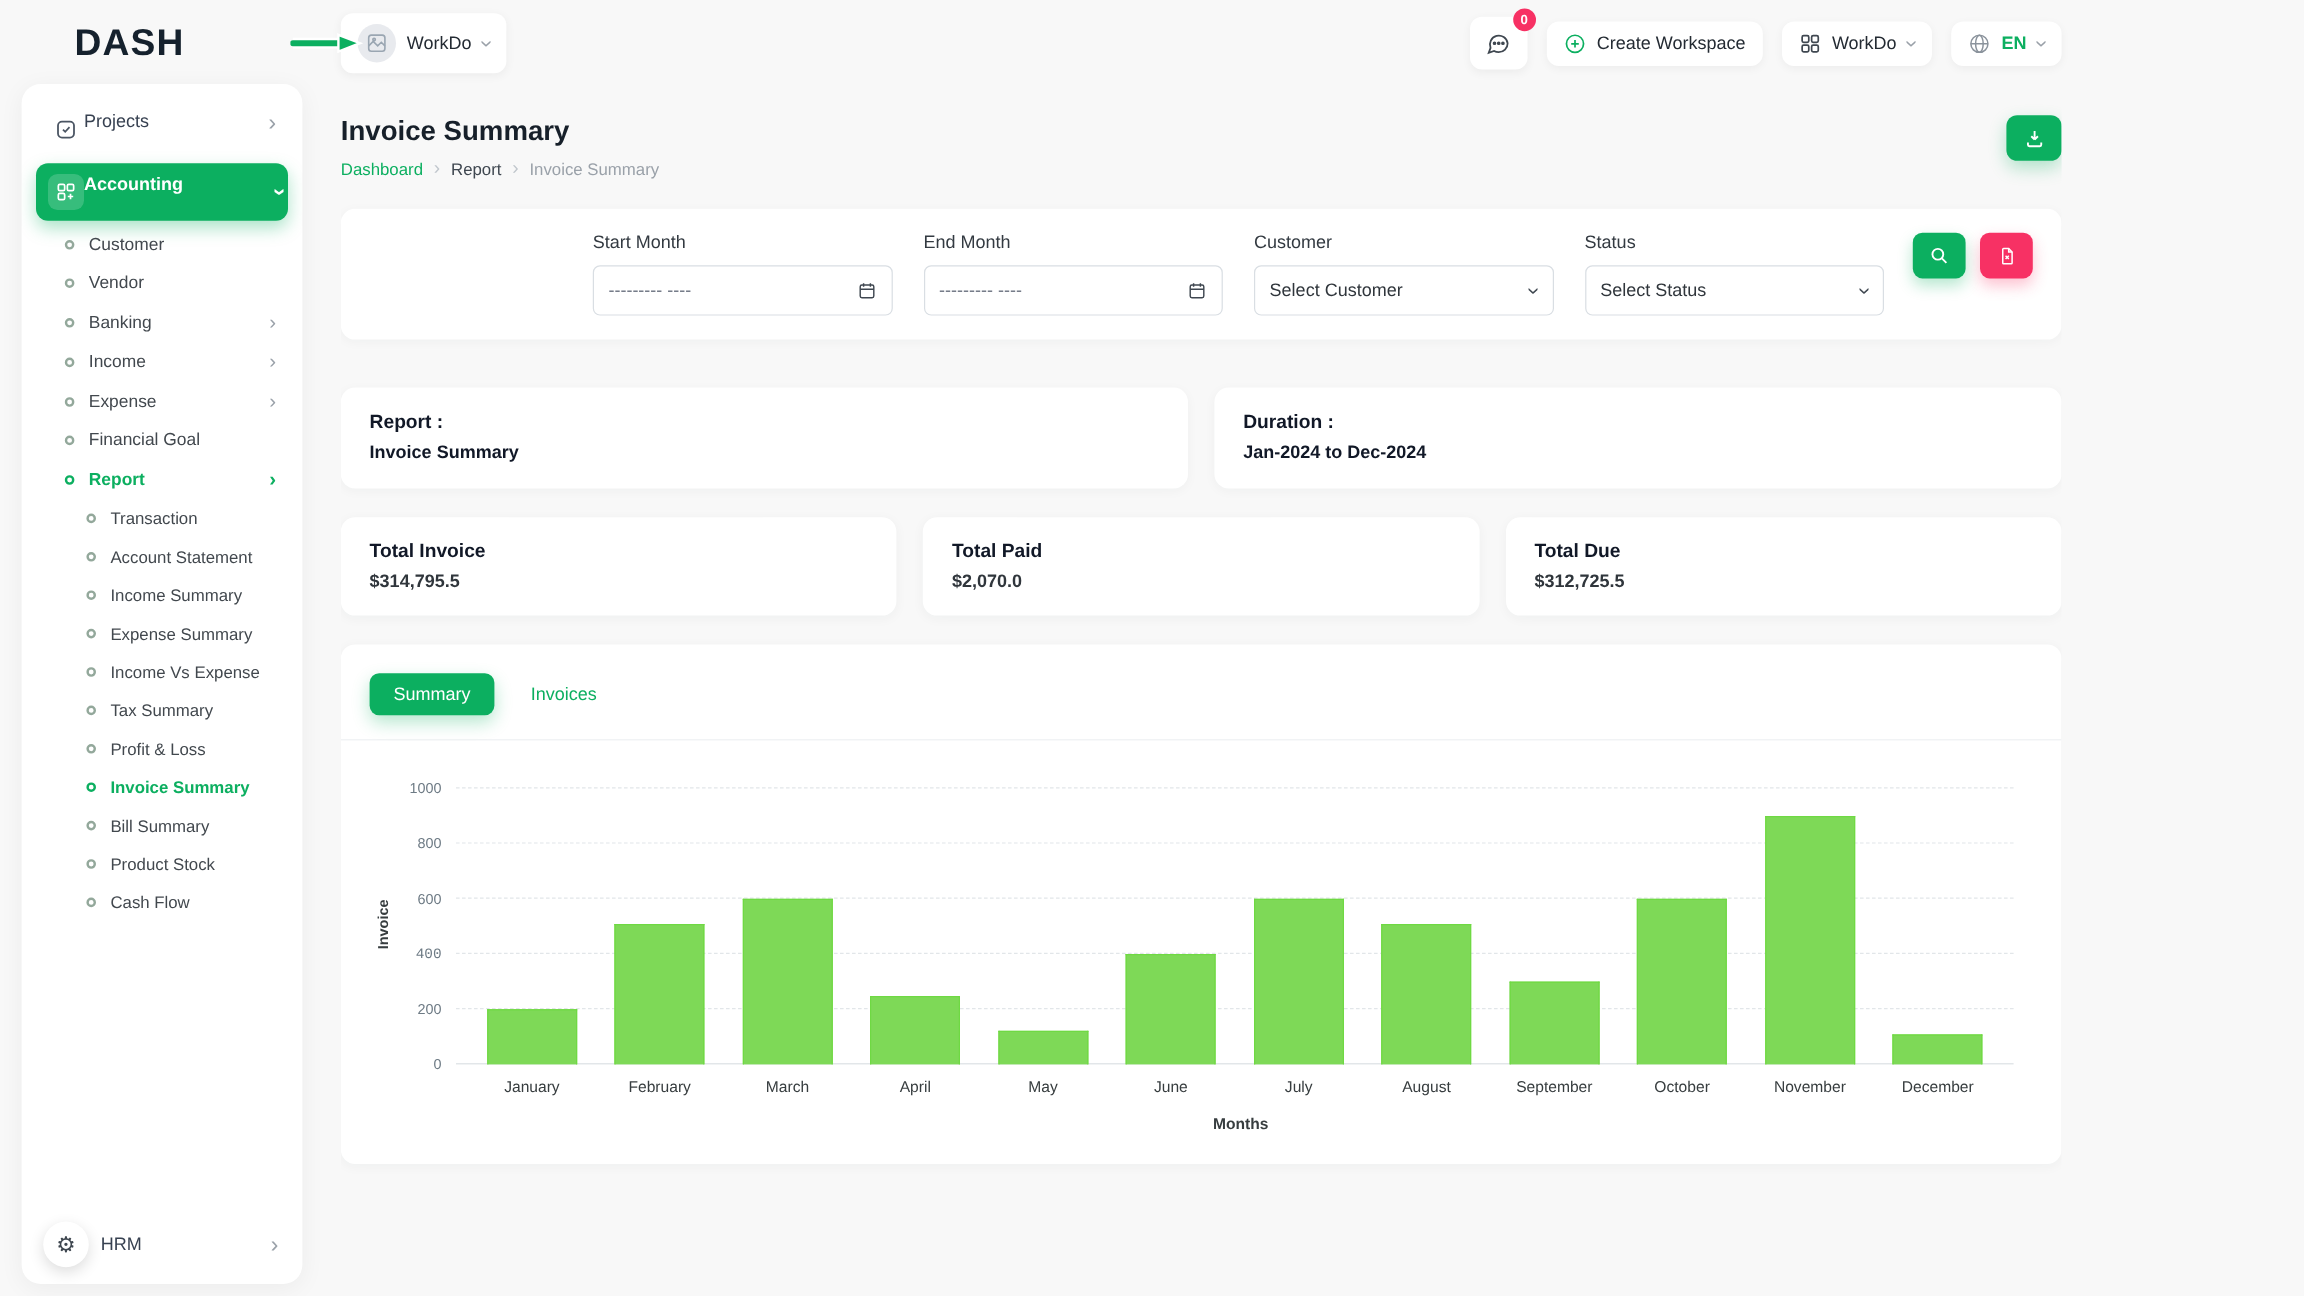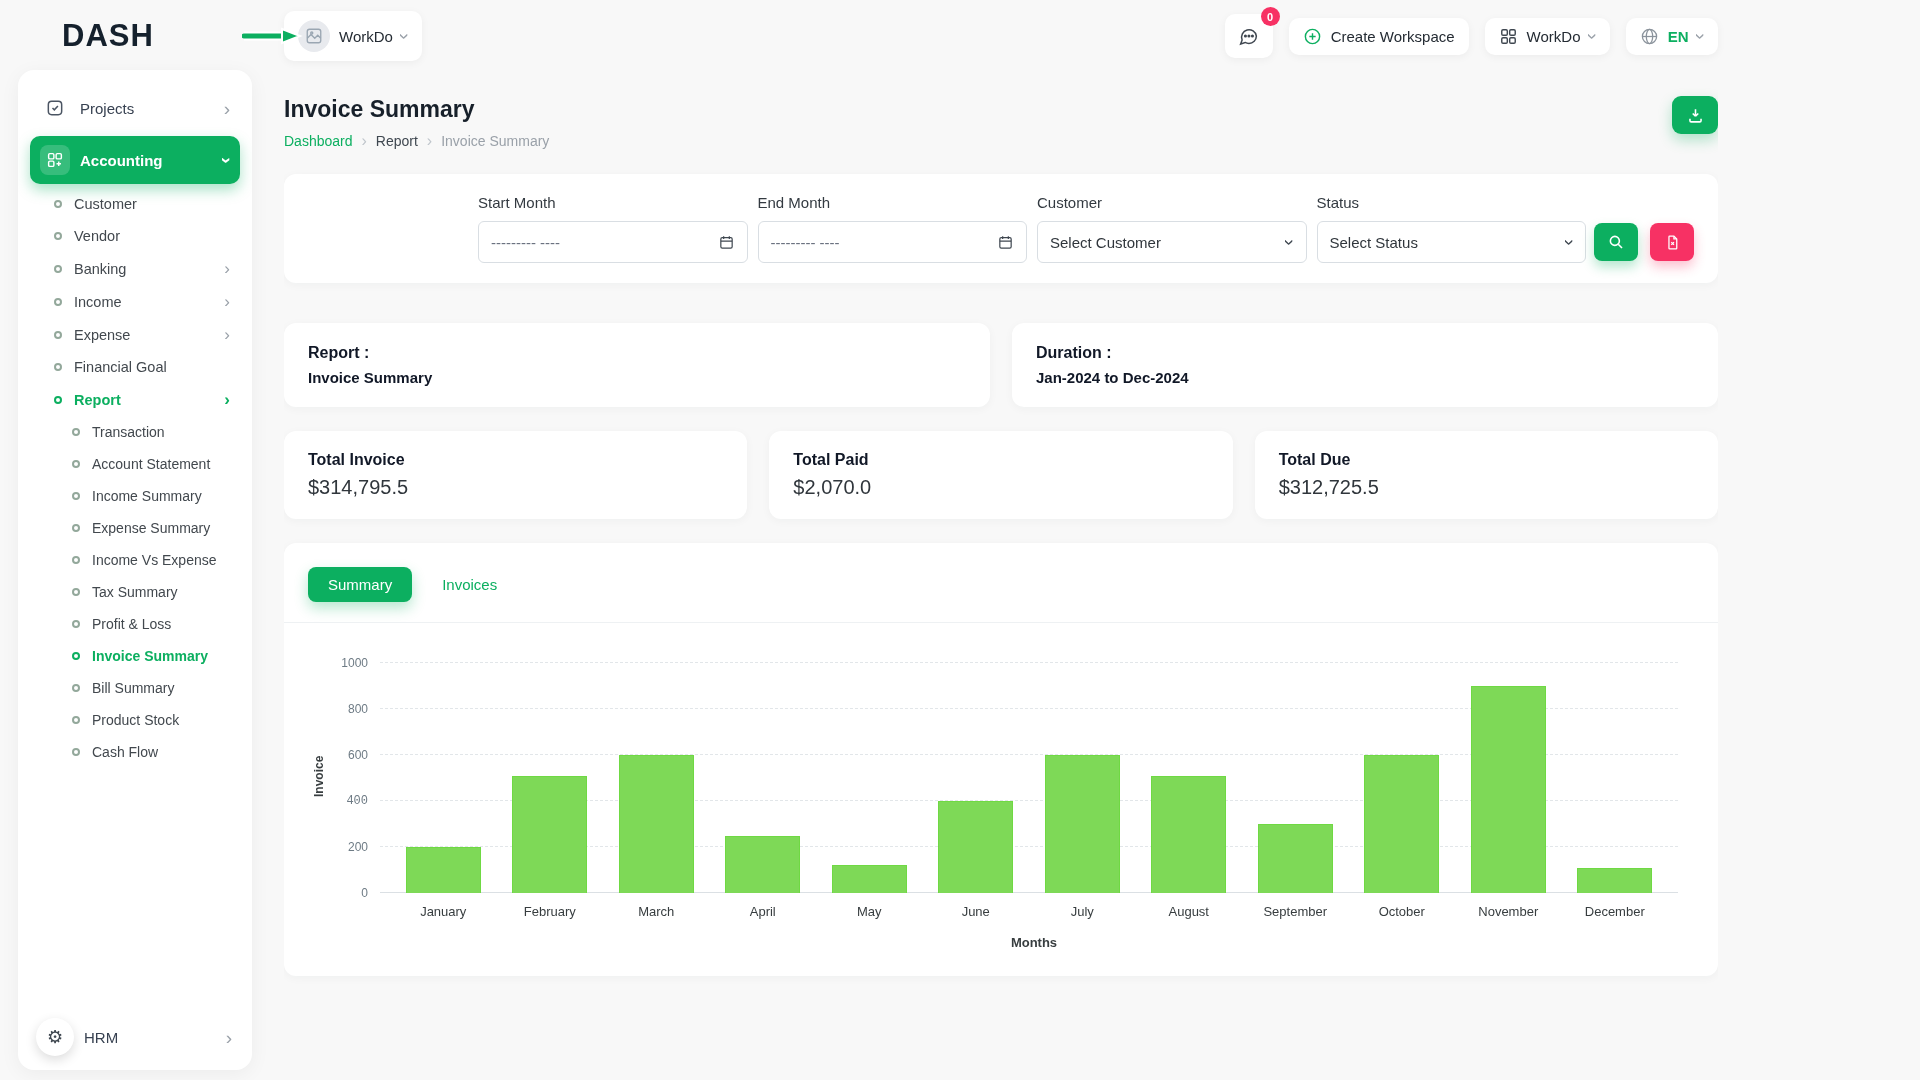--- a/index.html
+++ b/index.html
@@ -33,21 +33,21 @@
   .badge{position:absolute;top:-7px;right:-7px;background:var(--danger);color:#fff;font-size:11px;font-weight:700;
     width:19px;height:19px;border-radius:50%;display:flex;align-items:center;justify-content:center}
   .chev{color:var(--text-gray);font-size:19px;line-height:1}
   .chev-down{display:inline-block;transform:rotate(90deg)}
   .avatar{width:32px;height:32px;border-radius:50%;background:#e8eaee;display:flex;align-items:center;justify-content:center;overflow:hidden}
   .lang-label{color:var(--accent);font-weight:600}
 
   
   .sidebar{position:absolute;left:18px;top:70px;bottom:10px;width:234px;background:#fff;border-radius:16px;
     box-shadow:0 4px 20px rgba(0,0,0,.05);padding:14px 12px 64px;overflow:hidden;z-index:4}
-  .menu-item{display:flex;align-items:center;gap:10px;padding:9px 10px;border-radius:10px;
+  .menu-item{display:flex;padding:9px 10px;border-radius:10px;
     font-size:15px;font-weight:500;color:#374151;cursor:pointer;margin-bottom:4px}
   .menu-item .chev{margin-left:auto}
   .menu-item.active{background:var(--accent);color:#fff;font-weight:600;box-shadow:0 6px 14px rgba(12,175,96,.35)}
   .menu-item.active .chev{color:#fff}
   .mi-iconbox{width:30px;height:30px;border-radius:8px;display:flex;align-items:center;justify-content:center;flex:0 0 auto}
   .menu-item.active .mi-iconbox{background:rgba(255,255,255,.18)}
   .submenu-item{display:flex;align-items:center;gap:12px;padding:8px 10px 8px 24px;font-size:14.5px;
     color:var(--text-mid);cursor:pointer}
   .submenu-item.depth2{padding-left:42px;font-size:14px}
   .submenu-item .bullet{width:8px;height:8px;border:2px solid #93a89b;border-radius:50%;flex:0 0 auto}
@@ -69,41 +69,41 @@
   .breadcrumb .link{color:var(--accent);cursor:pointer}
   .breadcrumb .mid{color:#3f4750}
   .breadcrumb .sep{color:#c0c6cc;font-size:16px}
   .dl-btn{margin-left:auto;width:46px;height:38px;border:none;border-radius:9px;background:var(--accent);
     display:flex;align-items:center;justify-content:center;cursor:pointer;box-shadow:0 6px 14px rgba(12,175,96,.3)}
 
   .card{background:#fff;border-radius:12px;box-shadow:var(--card-shadow)}
 
   
   .filter-card{padding:20px 24px;margin-bottom:40px}
-  .filter-form{display:flex;align-items:flex-end;gap:10px}
+  .filter-form{display:flex;gap:26px}
   .filter-spacer{width:160px;flex:0 0 auto}
   .field{flex:1;max-width:305px}
   .field label{display:block;font-size:15px;color:#333a41;margin-bottom:10px}
   .input{height:42px;border:1px solid #d9dee3;border-radius:6px;background:#fff;display:flex;align-items:center;
     justify-content:space-between;padding:0 12px;font-size:15px;cursor:pointer}
   .input .ph{color:#6b7280}
   .input .val{color:#30363c}
   .filter-actions{display:flex;gap:12px;margin-bottom:2px;margin-left:-2px}
   .btn-sq{width:44px;height:38px;border:none;border-radius:8px;display:flex;align-items:center;justify-content:center;cursor:pointer}
   .btn-search{background:var(--accent);box-shadow:0 6px 12px rgba(12,175,96,.3)}
   .btn-reset{background:var(--danger);box-shadow:0 6px 12px rgba(247,49,100,.3)}
 
   
   .row{display:flex;gap:22px;margin-bottom:24px}
   .info-card{flex:1;padding:21px 24px}
   .info-title{font-size:16px;font-weight:700;color:#111827;margin-bottom:7px}
   .info-value{font-size:15px;font-weight:700;color:#111827}
   .stat-card{flex:1;padding:20px 24px}
   .stat-label{font-size:16px;font-weight:700;color:#111827;margin-bottom:7px}
-  .stat-value{font-size:20px;font-weight:400;color:#30363c}
+  .stat-value{font-size:15px;font-weight:700;color:#30363c}
 
   
   .chart-card{padding:24px 24px 26px}
   .tabs{display:flex;gap:10px;align-items:center}
   .tab-btn{padding:9px 20px;border-radius:8px;font-size:15px;font-weight:500;color:var(--accent);
     background:transparent;border:none;cursor:pointer}
   .tab-btn.active{background:var(--accent);color:#fff;box-shadow:0 6px 14px rgba(12,175,96,.3)}
   .divider{height:1px;background:#eef1f3;margin:20px -24px 34px}
   .chart-outer{display:flex;align-items:stretch;padding:6px 6px 0 2px}
   .ylabel-rot{writing-mode:vertical-rl;transform:rotate(180deg);font-size:12px;font-weight:700;color:#373d3f;

